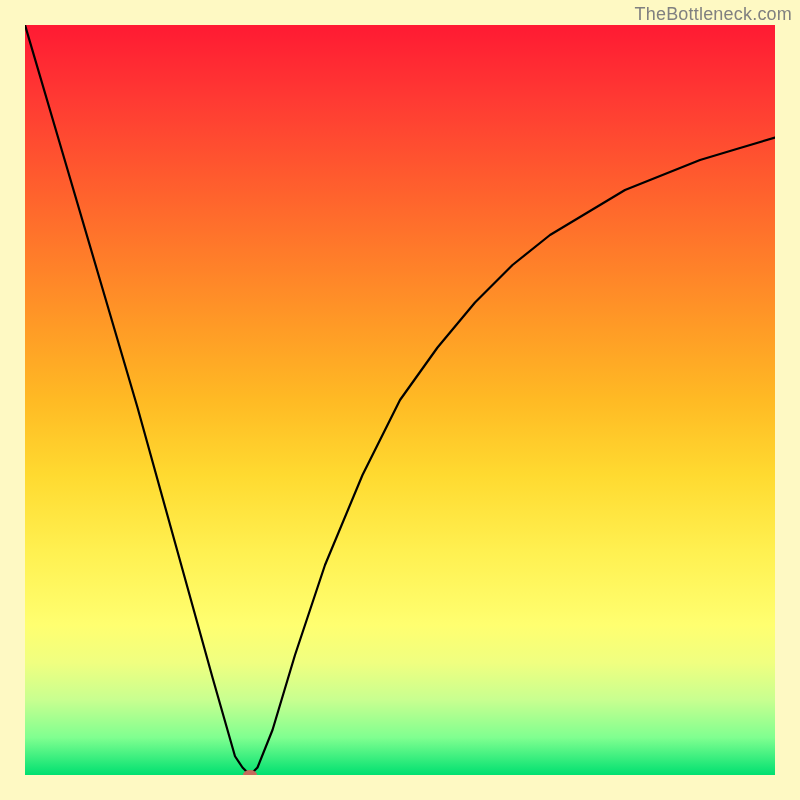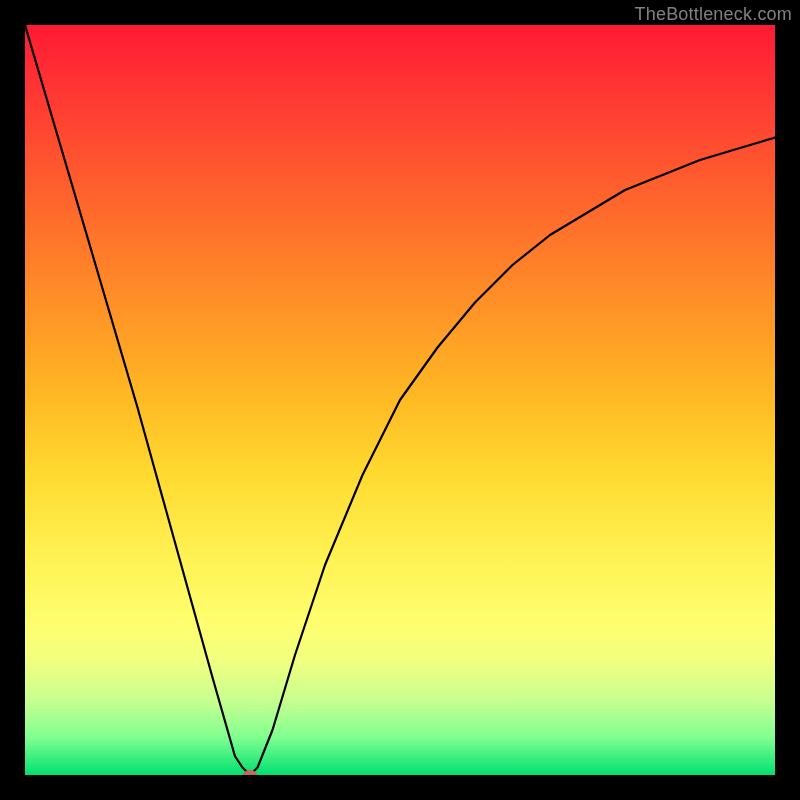--- a/index.html
+++ b/index.html
@@ -6,21 +6,21 @@
   body {
     width: 800px;
     height: 800px;
     overflow: hidden;
     position: relative;
     font-family: Arial, Helvetica, sans-serif;
   }
   .outer {
     width: 800px;
     height: 800px;
-    background: #000000;
+    background: #fef9c3;
     position: relative;
   }
   .watermark {
     position: absolute;
     top: 4px;
     right: 8px;
     color: #808080;
     font-size: 18px;
     font-weight: normal;
     letter-spacing: 0.2px;

